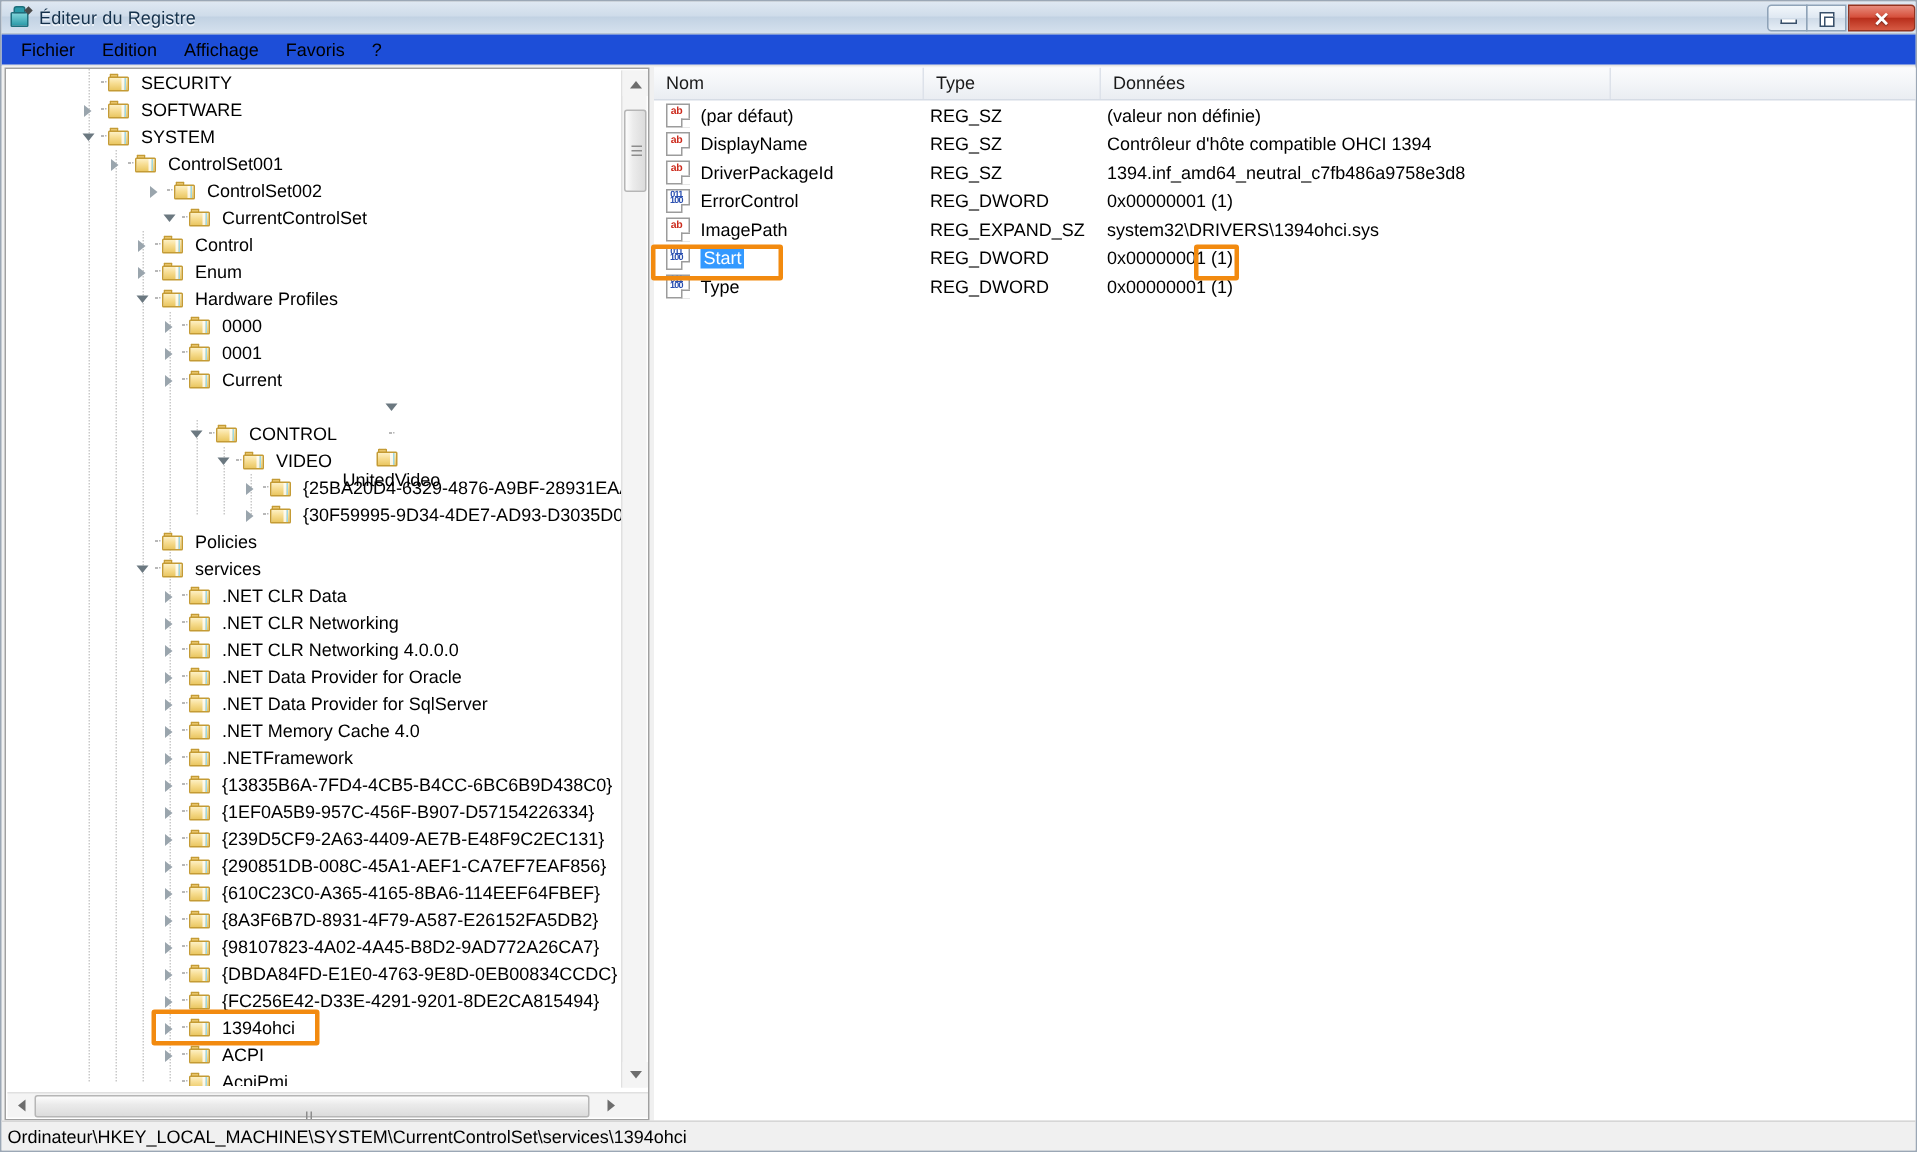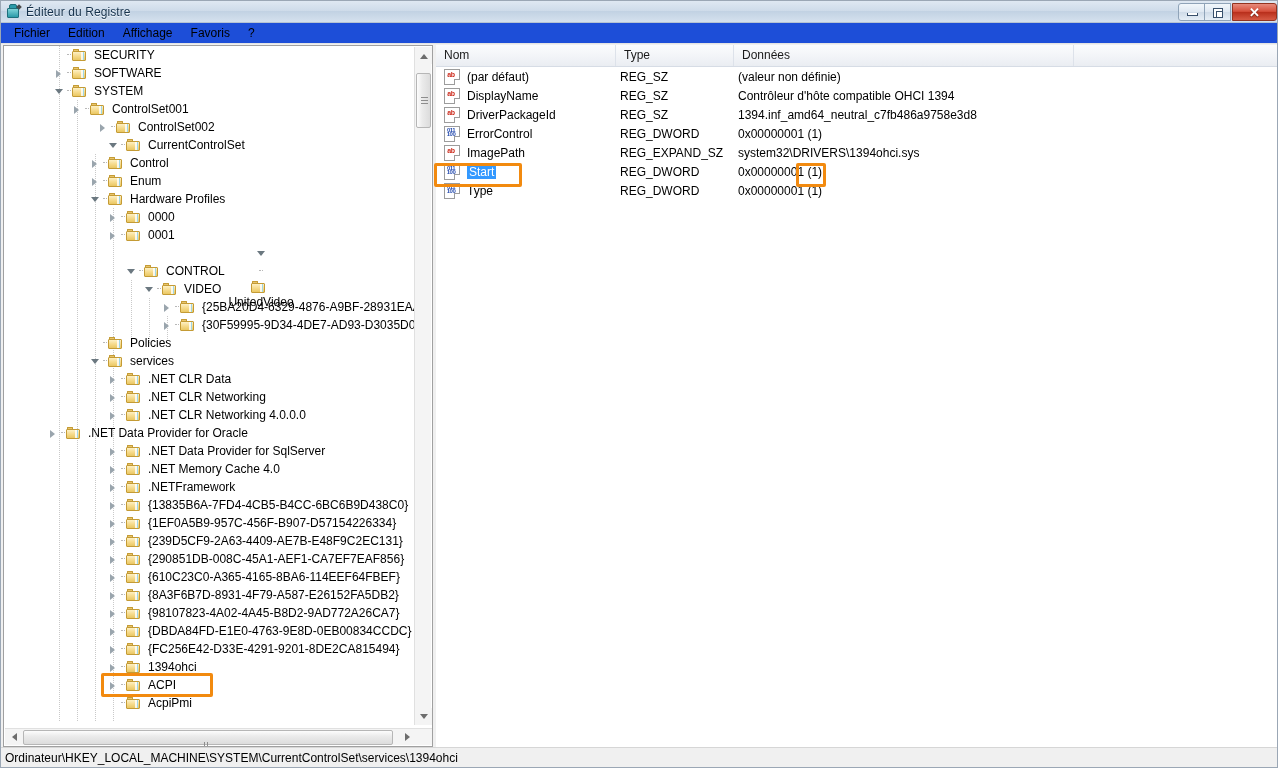--- a/index.html
+++ b/index.html
@@ -613,20 +613,31 @@
             <span class="glyph collapsed"></span>
             <span class="dots"></span>
             <span class="folder">
               <span class="tab"></span>
               <span class="body"></span>
               <span class="spine"></span>
               <span class="spine2"></span>
             </span>
             <span class="tree-label">0001</span>
           </div>
+          <div class="tree-row" style="padding-left: 102px;">
+            <span class="glyph collapsed"></span>
+            <span class="dots"></span>
+            <span class="folder">
+              <span class="tab"></span>
+              <span class="body"></span>
+              <span class="spine"></span>
+              <span class="spine2"></span>
+            </span>
+            <span class="tree-label">Current</span>
+          </div>
           <div class="tree-row" style="padding-left: 102px; flex-direction: column;">
             <span class="glyph expanded"></span>
             <span class="dots"></span>
             <span class="folder">
               <span class="tab"></span>
               <span class="body"></span>
               <span class="spine"></span>
               <span class="spine2"></span>
             </span>
             <span class="tree-label">UnitedVideo</span>
@@ -723,21 +734,21 @@
             <span class="glyph collapsed"></span>
             <span class="dots"></span>
             <span class="folder">
               <span class="tab"></span>
               <span class="body"></span>
               <span class="spine"></span>
               <span class="spine2"></span>
             </span>
             <span class="tree-label">.NET CLR Networking 4.0.0.0</span>
           </div>
-          <div class="tree-row" style="padding-left: 42px;">
+          <div class="tree-row" style="padding-left: 102px;">
             <span class="glyph collapsed"></span>
             <span class="dots"></span>
             <span class="folder">
               <span class="tab"></span>
               <span class="body"></span>
               <span class="spine"></span>
               <span class="spine2"></span>
             </span>
             <span class="tree-label">.NET Data Provider for Oracle</span>
           </div>

